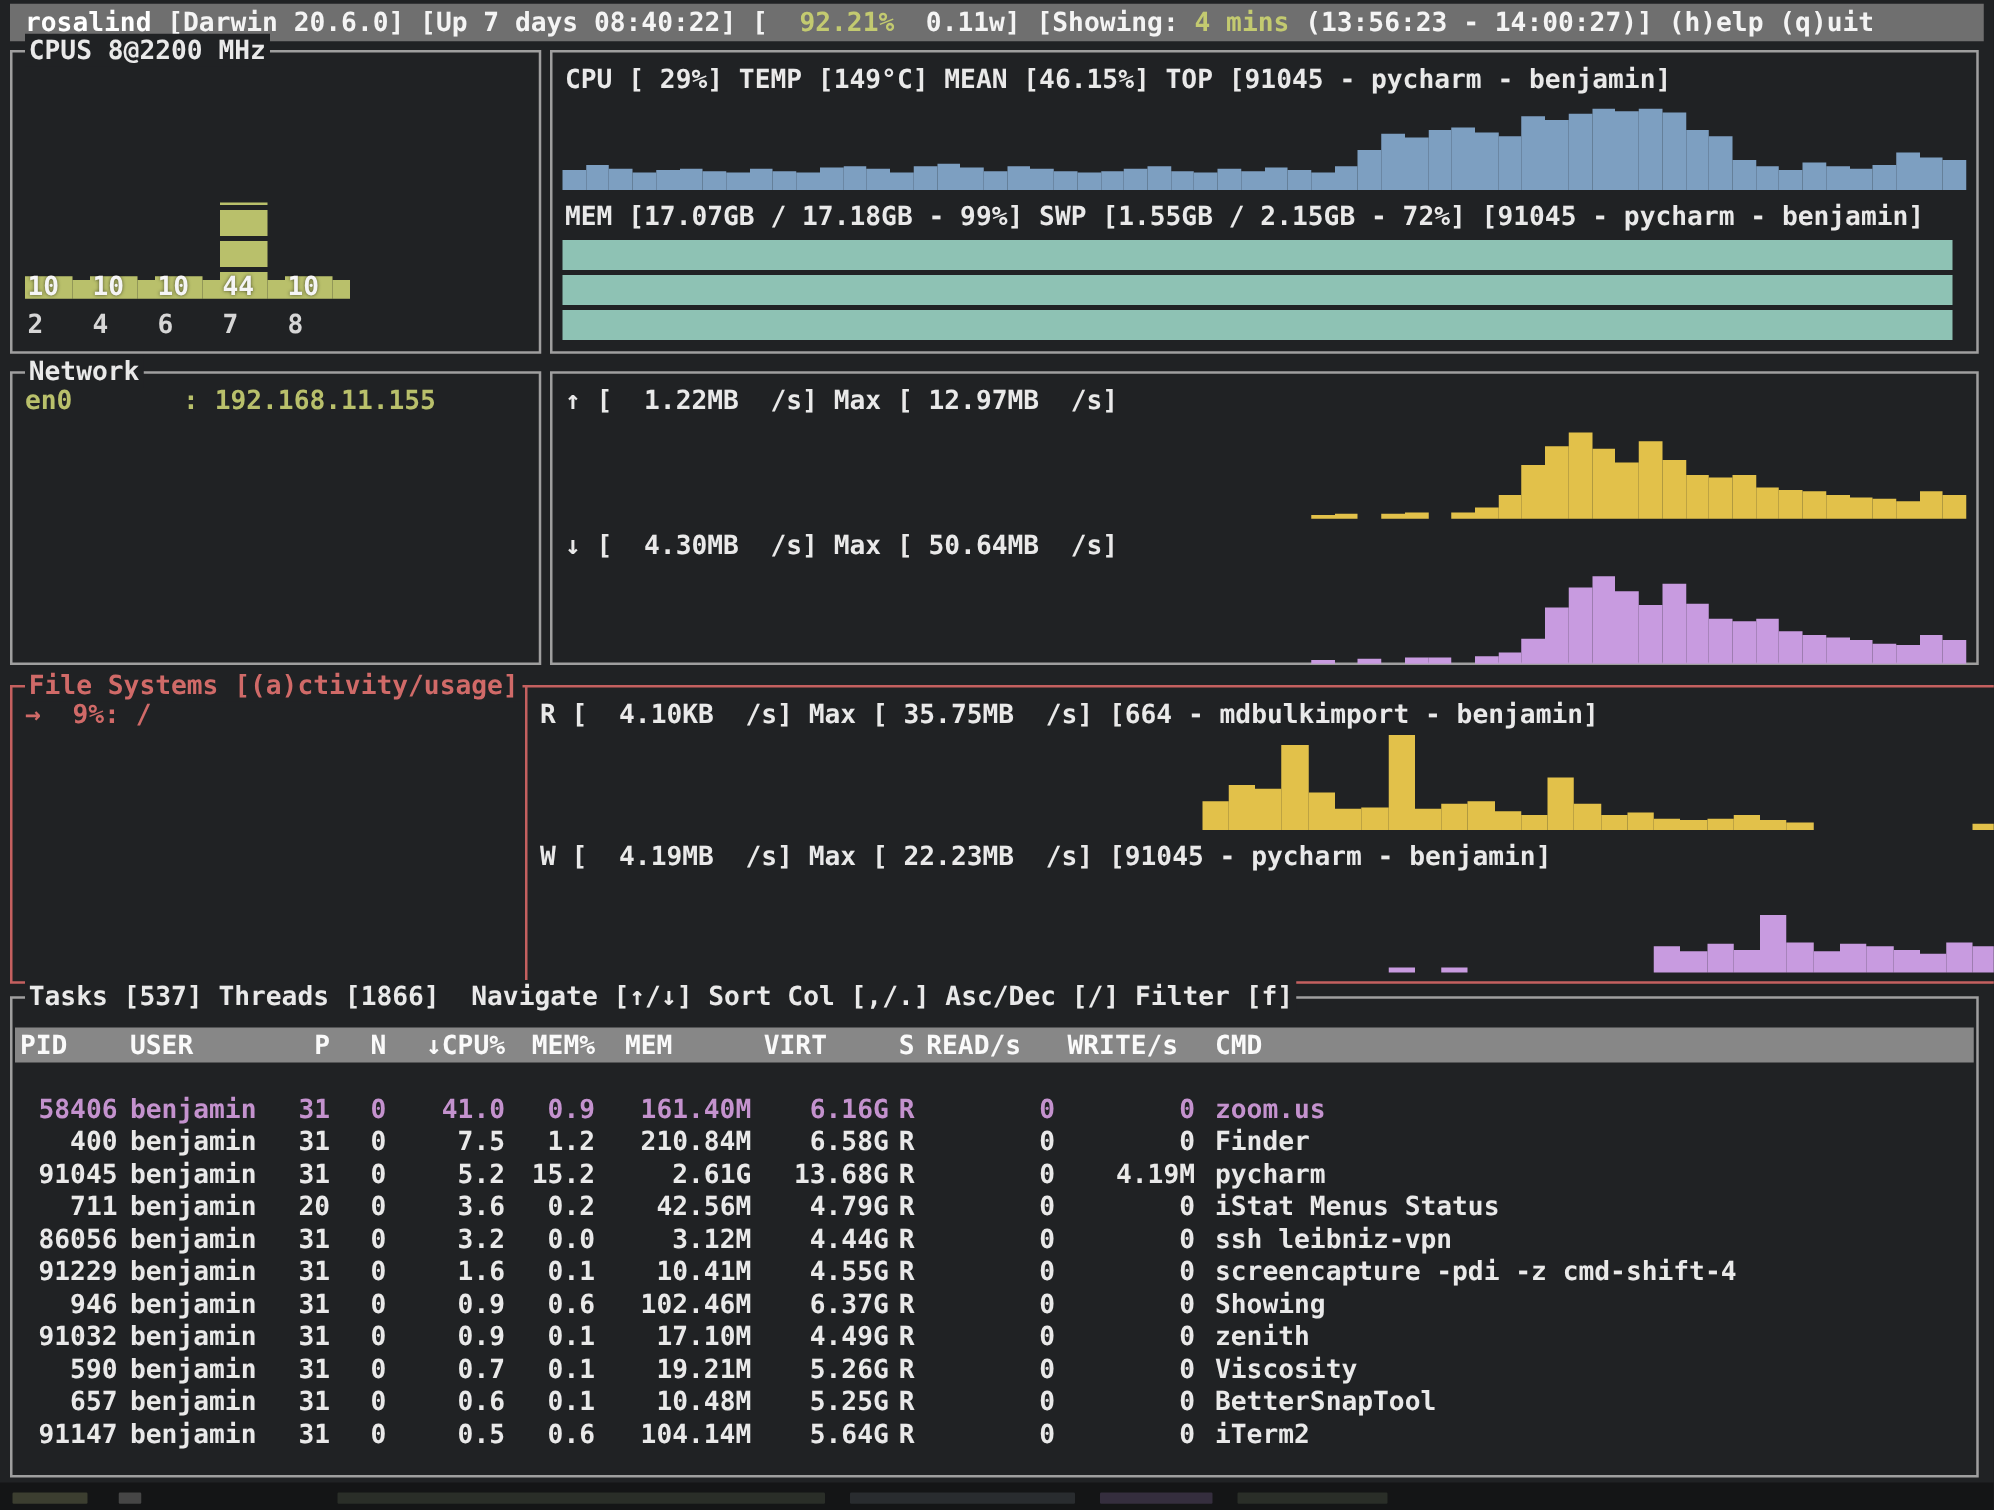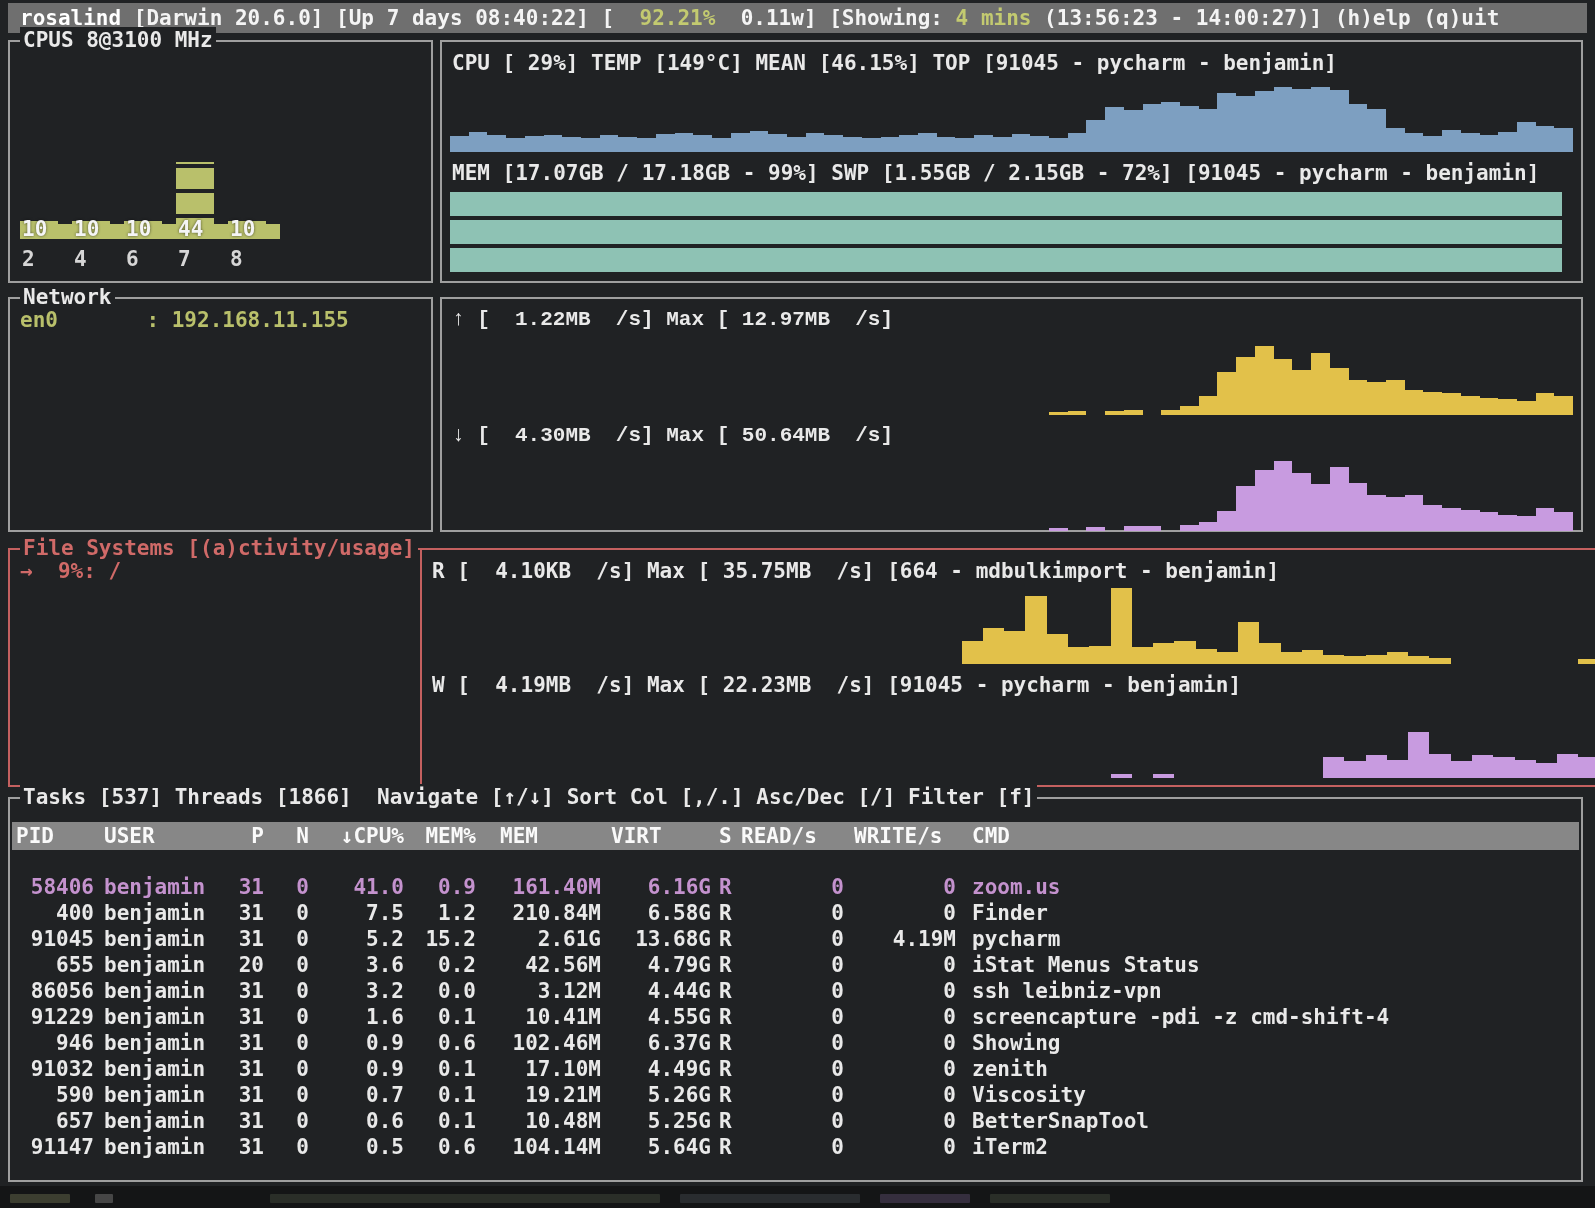--- a/index.html
+++ b/index.html
@@ -31,21 +31,21 @@
   .panel.red { border-color:#c4605f; }
   .ptitle {
     position:absolute; top:-15px; left:10px; background:#202224;
     padding:0 3px; white-space:pre; color:#e9e9e9; font-size:21px; line-height:26px;
   }
   .panel.red .ptitle { color:#d06a68; }
 
   .p-cpu-left  { left:8px;  top:40px;  width:425px;  height:243px; }
   .p-cpu-right { left:440px; top:40px; width:1143px; height:243px; }
   .p-net-left  { left:8px;  top:297px; width:425px;  height:235px; }
-  .p-net-right { left:440px; top:297px; width:1143px; height:235px;font-family:Liberation Mono, monospace; }
+  .p-net-right { left:440px; top:297px; width:1143px; height:235px; }
   .p-fs-left   { left:8px;  top:548px; width:425px;  height:239px; }
   .p-fs-right  { left:420px; top:548px; width:1296px; height:239px; }
   .p-tasks     { left:8px;  top:797px; width:1575px; height:385px; }
 
   
   .cpu-bars { position:absolute; left:8px; bottom:8px; width:416px; height:228px; display:flex; }
   .cpu-cell { position:relative; width:52px; height:100%; }
   .core-bar {
     position:absolute; left:2px; bottom:34px; width:38px;
     background-image:repeating-linear-gradient(to top, #b9c06b 0 21px, #202224 21px 25px);
@@ -88,21 +88,21 @@
   .glitch { position:absolute; top:8px; height:9px; border-radius:1px; opacity:.55; }
 </style>
 </head>
 <body>
 
 <div class="topbar">
   <span class="host">rosalind</span><span class="pre"> [Darwin 20.6.0] [Up 7 days 08:40:22] [  </span><span class="accent">92.21%</span><span class="pre">  0.11w] [Showing: </span><span class="accent">4 mins</span><span class="pre"> (13:56:23 - 14:00:27)] </span><span>(h)elp</span><span class="pre"> </span><span>(q)uit</span>
 </div>
 
 <div class="panel p-cpu-left">
-  <div class="ptitle">CPUS 8@3100 MHz</div>
+  <div class="ptitle">CPUS 8@2200 MHz</div>
   <div class="cpu-bars" id="cpu-bars">
       <div class="cpu-cell">
         <div class="core-bar" style="height: 18px;"></div>
         <div class="core-nub"></div>
         <div class="core-val">10</div>
         <div class="core-num">2</div>
       </div>
       <div class="cpu-cell">
         <div class="core-bar" style="height: 18px;"></div>
         <div class="core-nub"></div>
@@ -470,21 +470,21 @@
     </div>
 </div>
 
 <div class="panel p-tasks">
   <div class="ptitle">Tasks [537] Threads [1866]  Navigate [↑/↓] Sort Col [,/.] Asc/Dec [/] Filter [f]</div>
   <div class="tgrid thead" id="thead"><span class="cL">PID</span><span class="cL pad10">USER</span><span class="cR">P</span><span class="cR">N</span><span class="cR">↓CPU%</span><span class="cR">MEM%</span><span class="cL pad24">MEM</span><span class="cL pad10">VIRT</span><span class="cL pad8">S</span><span class="cL">READ/s</span><span class="cL pad10">WRITE/s</span><span class="cL pad16">CMD</span></div>
   <div class="tbody" id="tbody">
       <div class="tgrid row-selected"><span class="cR">58406</span><span class="cL pad10">benjamin</span><span class="cR">31</span><span class="cR">0</span><span class="cR">41.0</span><span class="cR">0.9</span><span class="cR">161.40M</span><span class="cR">6.16G</span><span class="cL pad8">R</span><span class="cR">0</span><span class="cR">0</span><span class="cL pad16">zoom.us</span></div>
       <div class="tgrid"><span class="cR">400</span><span class="cL pad10">benjamin</span><span class="cR">31</span><span class="cR">0</span><span class="cR">7.5</span><span class="cR">1.2</span><span class="cR">210.84M</span><span class="cR">6.58G</span><span class="cL pad8">R</span><span class="cR">0</span><span class="cR">0</span><span class="cL pad16">Finder</span></div>
       <div class="tgrid"><span class="cR">91045</span><span class="cL pad10">benjamin</span><span class="cR">31</span><span class="cR">0</span><span class="cR">5.2</span><span class="cR">15.2</span><span class="cR">2.61G</span><span class="cR">13.68G</span><span class="cL pad8">R</span><span class="cR">0</span><span class="cR">4.19M</span><span class="cL pad16">pycharm</span></div>
-      <div class="tgrid"><span class="cR">655</span><span class="cL pad10">benjamin</span><span class="cR">20</span><span class="cR">0</span><span class="cR">3.6</span><span class="cR">0.2</span><span class="cR">42.56M</span><span class="cR">4.79G</span><span class="cL pad8">R</span><span class="cR">0</span><span class="cR">0</span><span class="cL pad16">iStat Menus Status</span></div>
+      <div class="tgrid"><span class="cR">711</span><span class="cL pad10">benjamin</span><span class="cR">20</span><span class="cR">0</span><span class="cR">3.6</span><span class="cR">0.2</span><span class="cR">42.56M</span><span class="cR">4.79G</span><span class="cL pad8">R</span><span class="cR">0</span><span class="cR">0</span><span class="cL pad16">iStat Menus Status</span></div>
       <div class="tgrid"><span class="cR">86056</span><span class="cL pad10">benjamin</span><span class="cR">31</span><span class="cR">0</span><span class="cR">3.2</span><span class="cR">0.0</span><span class="cR">3.12M</span><span class="cR">4.44G</span><span class="cL pad8">R</span><span class="cR">0</span><span class="cR">0</span><span class="cL pad16">ssh leibniz-vpn</span></div>
       <div class="tgrid"><span class="cR">91229</span><span class="cL pad10">benjamin</span><span class="cR">31</span><span class="cR">0</span><span class="cR">1.6</span><span class="cR">0.1</span><span class="cR">10.41M</span><span class="cR">4.55G</span><span class="cL pad8">R</span><span class="cR">0</span><span class="cR">0</span><span class="cL pad16">screencapture -pdi -z cmd-shift-4</span></div>
       <div class="tgrid"><span class="cR">946</span><span class="cL pad10">benjamin</span><span class="cR">31</span><span class="cR">0</span><span class="cR">0.9</span><span class="cR">0.6</span><span class="cR">102.46M</span><span class="cR">6.37G</span><span class="cL pad8">R</span><span class="cR">0</span><span class="cR">0</span><span class="cL pad16">Showing</span></div>
       <div class="tgrid"><span class="cR">91032</span><span class="cL pad10">benjamin</span><span class="cR">31</span><span class="cR">0</span><span class="cR">0.9</span><span class="cR">0.1</span><span class="cR">17.10M</span><span class="cR">4.49G</span><span class="cL pad8">R</span><span class="cR">0</span><span class="cR">0</span><span class="cL pad16">zenith</span></div>
       <div class="tgrid"><span class="cR">590</span><span class="cL pad10">benjamin</span><span class="cR">31</span><span class="cR">0</span><span class="cR">0.7</span><span class="cR">0.1</span><span class="cR">19.21M</span><span class="cR">5.26G</span><span class="cL pad8">R</span><span class="cR">0</span><span class="cR">0</span><span class="cL pad16">Viscosity</span></div>
       <div class="tgrid"><span class="cR">657</span><span class="cL pad10">benjamin</span><span class="cR">31</span><span class="cR">0</span><span class="cR">0.6</span><span class="cR">0.1</span><span class="cR">10.48M</span><span class="cR">5.25G</span><span class="cL pad8">R</span><span class="cR">0</span><span class="cR">0</span><span class="cL pad16">BetterSnapTool</span></div>
       <div class="tgrid"><span class="cR">91147</span><span class="cL pad10">benjamin</span><span class="cR">31</span><span class="cR">0</span><span class="cR">0.5</span><span class="cR">0.6</span><span class="cR">104.14M</span><span class="cR">5.64G</span><span class="cL pad8">R</span><span class="cR">0</span><span class="cR">0</span><span class="cL pad16">iTerm2</span></div>
     </div>
 </div>
 

